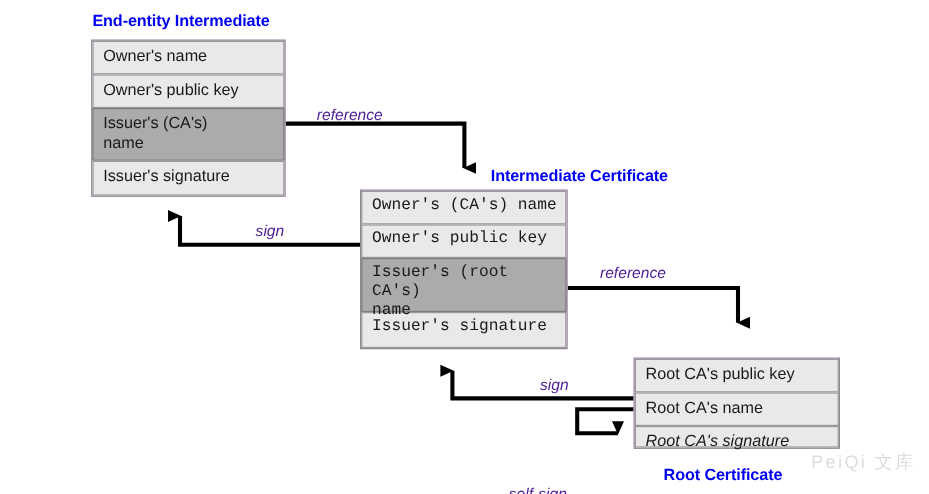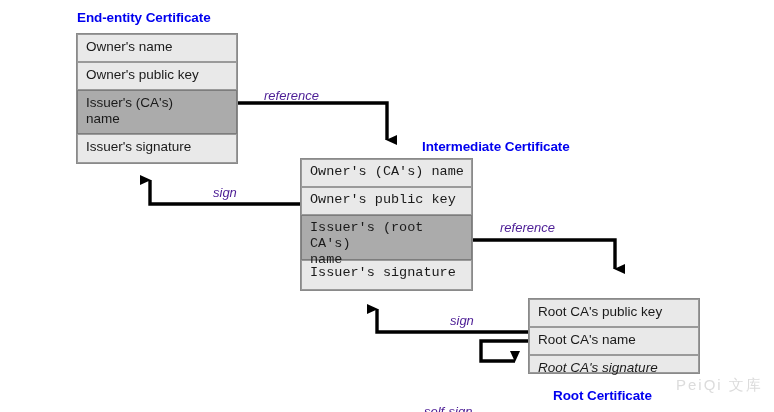--- a/index.html
+++ b/index.html
@@ -100,31 +100,31 @@
 
     <g>
       <path d="M528,332 L377,332 L377,309" fill="none" stroke="#000000" stroke-width="3.4" marker-end="url(#arrowup)"></path>
     </g>
 
     <g>
       <path d="M528,341 L481,341 L481,361 L515,361" fill="none" stroke="#000000" stroke-width="3.4" marker-end="url(#arrowright)"></path>
     </g>
   </svg>
 
-  <div class="cert-title" style="left:77px; top:10px;">End-entity Certificate</div>
+  <div class="cert-title" style="left:77px; top:10px;">End-entity Intermediate</div>
 
   <div class="cert-box" style="left:76px; top:33px; width:162px;">
     <div class="cert-row" style="height:28px;">Owner's name</div>
     <div class="cert-row" style="height:28px;">Owner's public key</div>
     <div class="cert-row shaded" style="height:44px;">Issuer's (CA's)
 name</div>
     <div class="cert-row" style="height:29px;">Issuer's signature</div>
   </div>
 
-  <div class="cert-title" style="left:422px; top:139px;">Intermediate Certificate</div>
+  <div class="cert-title" style="left:409px; top:139px;">Intermediate Certificate</div>
 
   <div class="cert-box" style="left:300px; top:158px; width:173px;font-family:Liberation Mono, monospace;">
     <div class="cert-row" style="height:28px;">Owner's (CA's) name</div>
     <div class="cert-row" style="height:28px;">Owner's public key</div>
     <div class="cert-row shaded" style="height:45px;">Issuer's (root CA's)
 name</div>
     <div class="cert-row" style="height:30px;">Issuer's signature</div>
   </div>
 
   <div class="cert-box" style="left:528px; top:298px; width:172px;">

